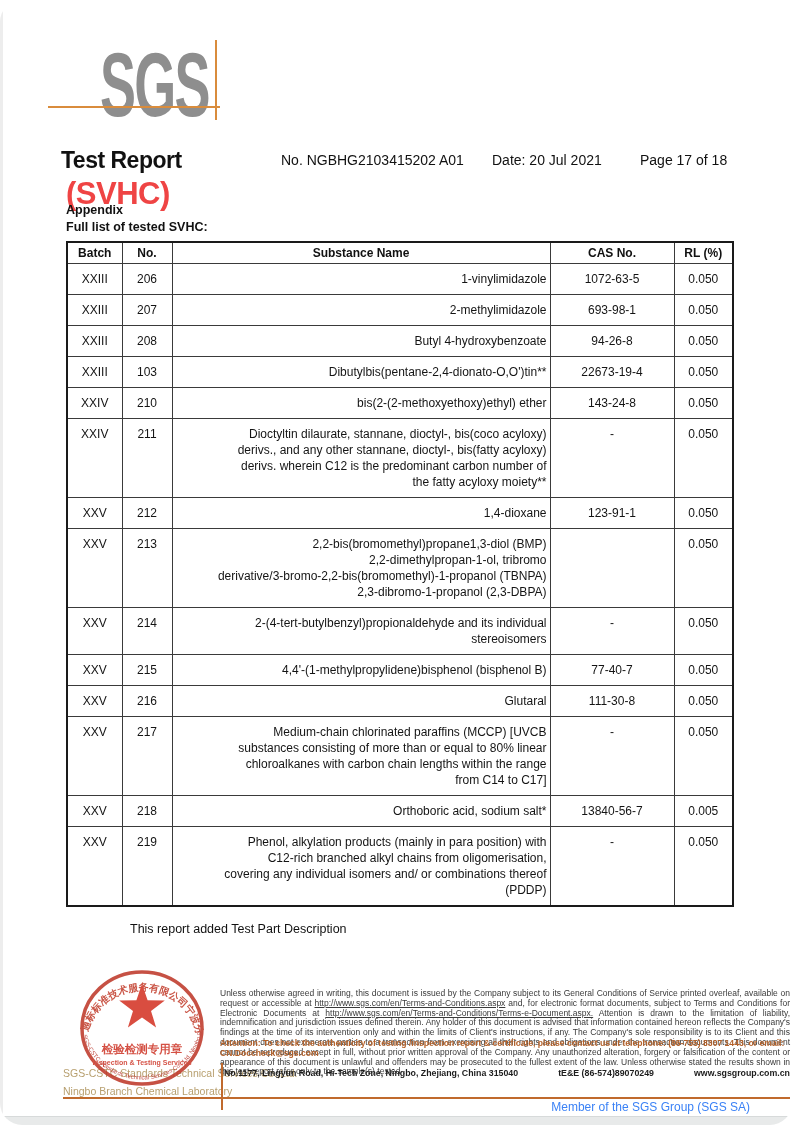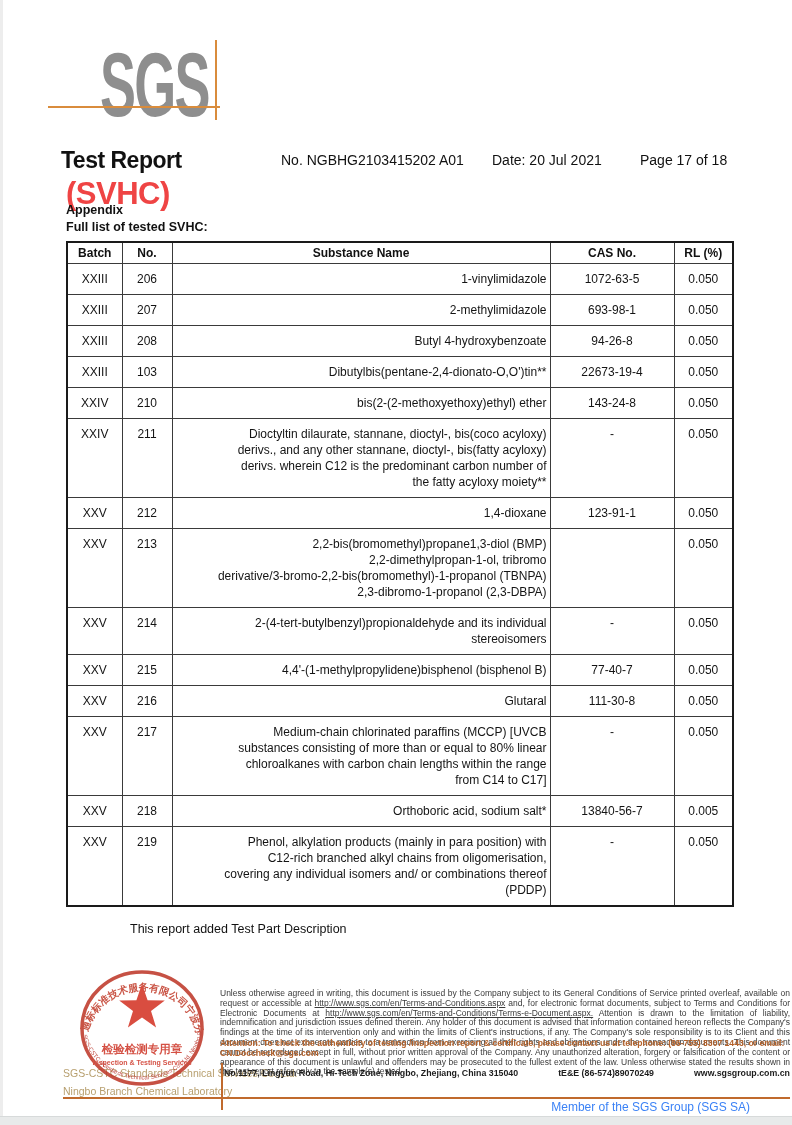--- a/index.html
+++ b/index.html
@@ -1,17 +1,17 @@
 <!DOCTYPE html>
 <html><head>
 <meta charset="utf-8">
 <style>
   html,body{margin:0;padding:0;background:#fff;}
   body{font-family:"Liberation Sans", sans-serif;}
-  .page{position:relative;width:792px;height:1125px;background:#ffffff;overflow:hidden;}
+  .page{position:relative;width:792px;height:1125px;background:#ffffff;overflow:hidden;border-radius:22px;}
   .abs{position:absolute;}
 
   
   .left-edge{left:0;top:0;width:3px;height:1125px;background:#ededed;}
   .bottom-edge{left:0;bottom:0;width:792px;height:8px;background:#e8eaea;border-top:1px solid #d7dada;}
 
   
   .logo-text{left:100px;top:40px;font-size:90px;font-weight:bold;color:#8e8e8e;
     letter-spacing:-3px;transform:scaleX(0.60);transform-origin:left top;line-height:1;}
   .logo-underline{left:48px;top:106px;width:172px;height:2px;background:#d98c3c;}

